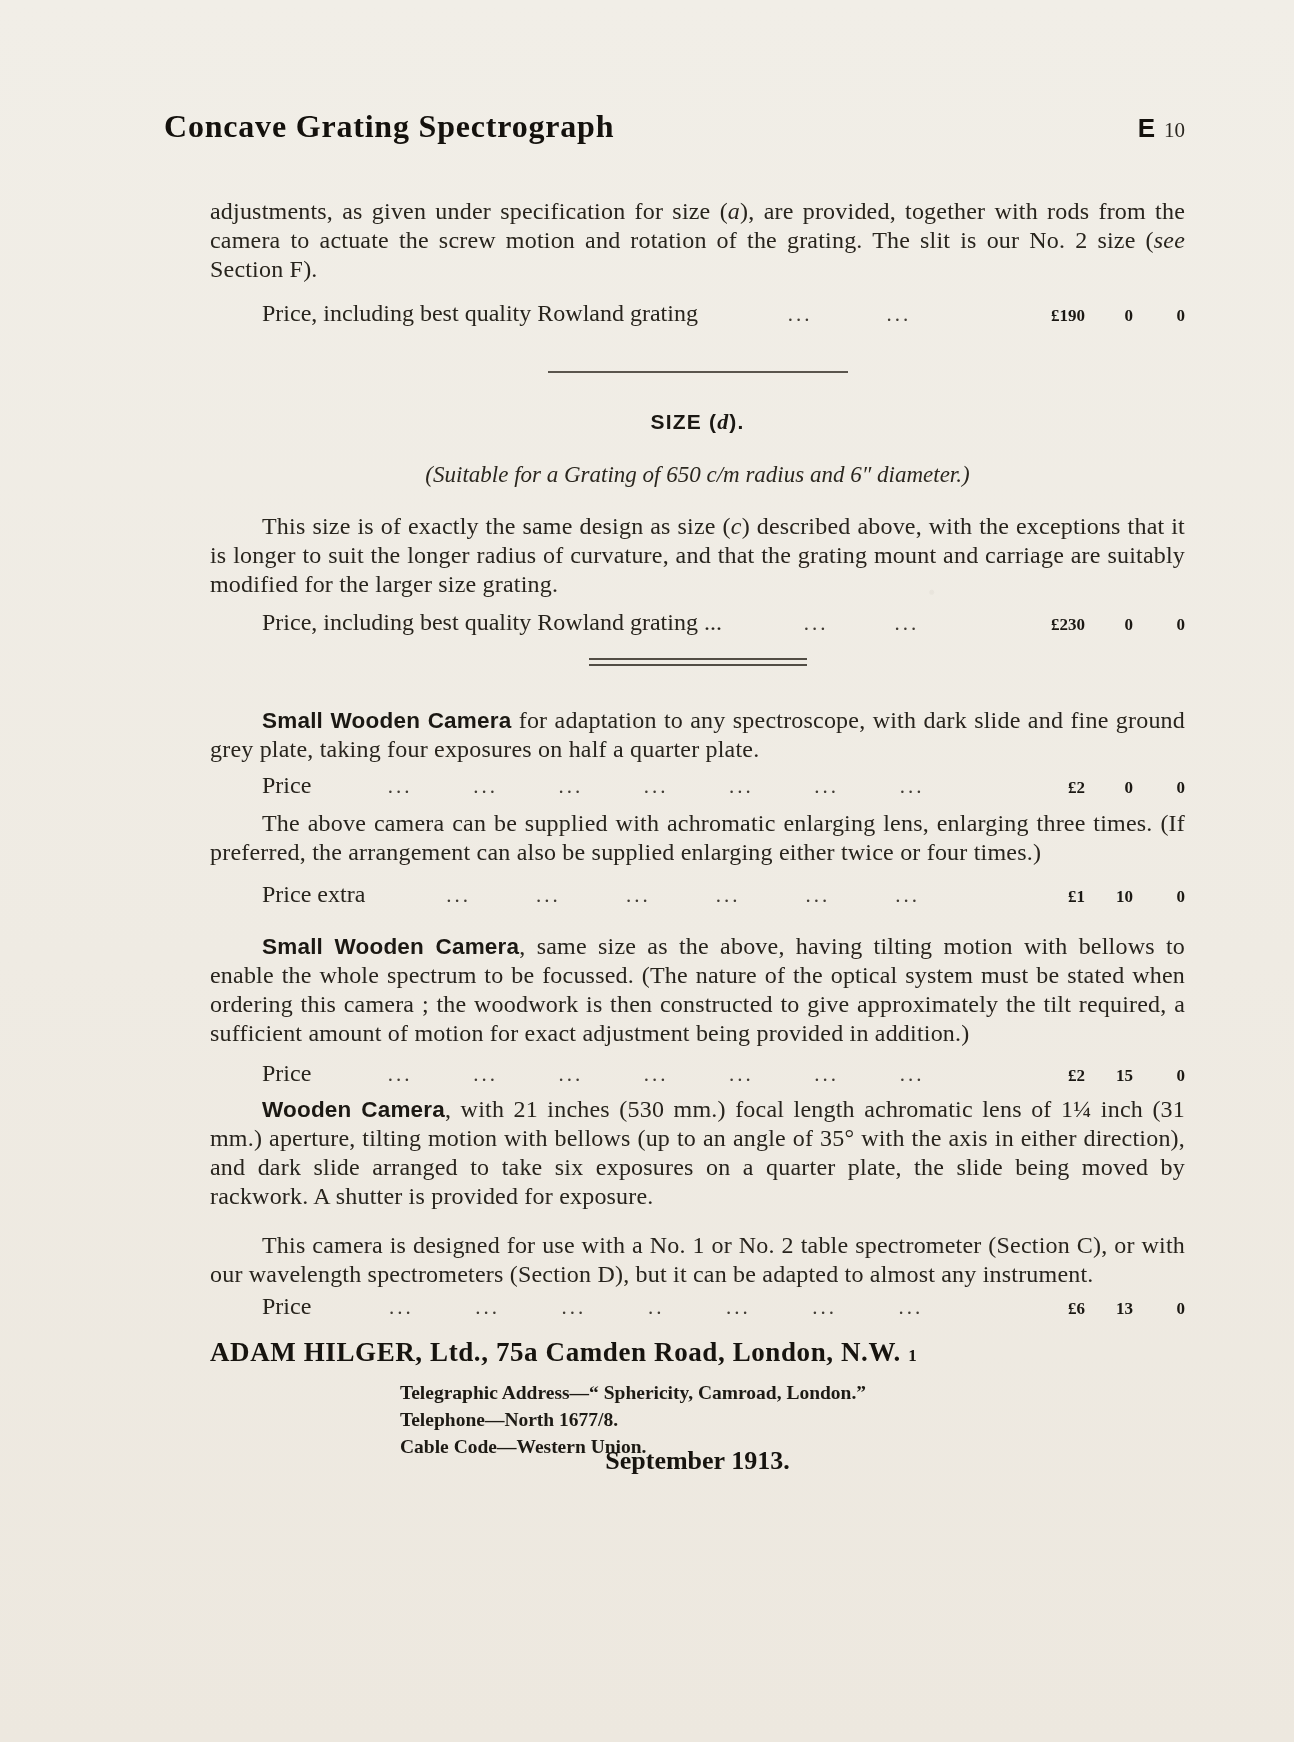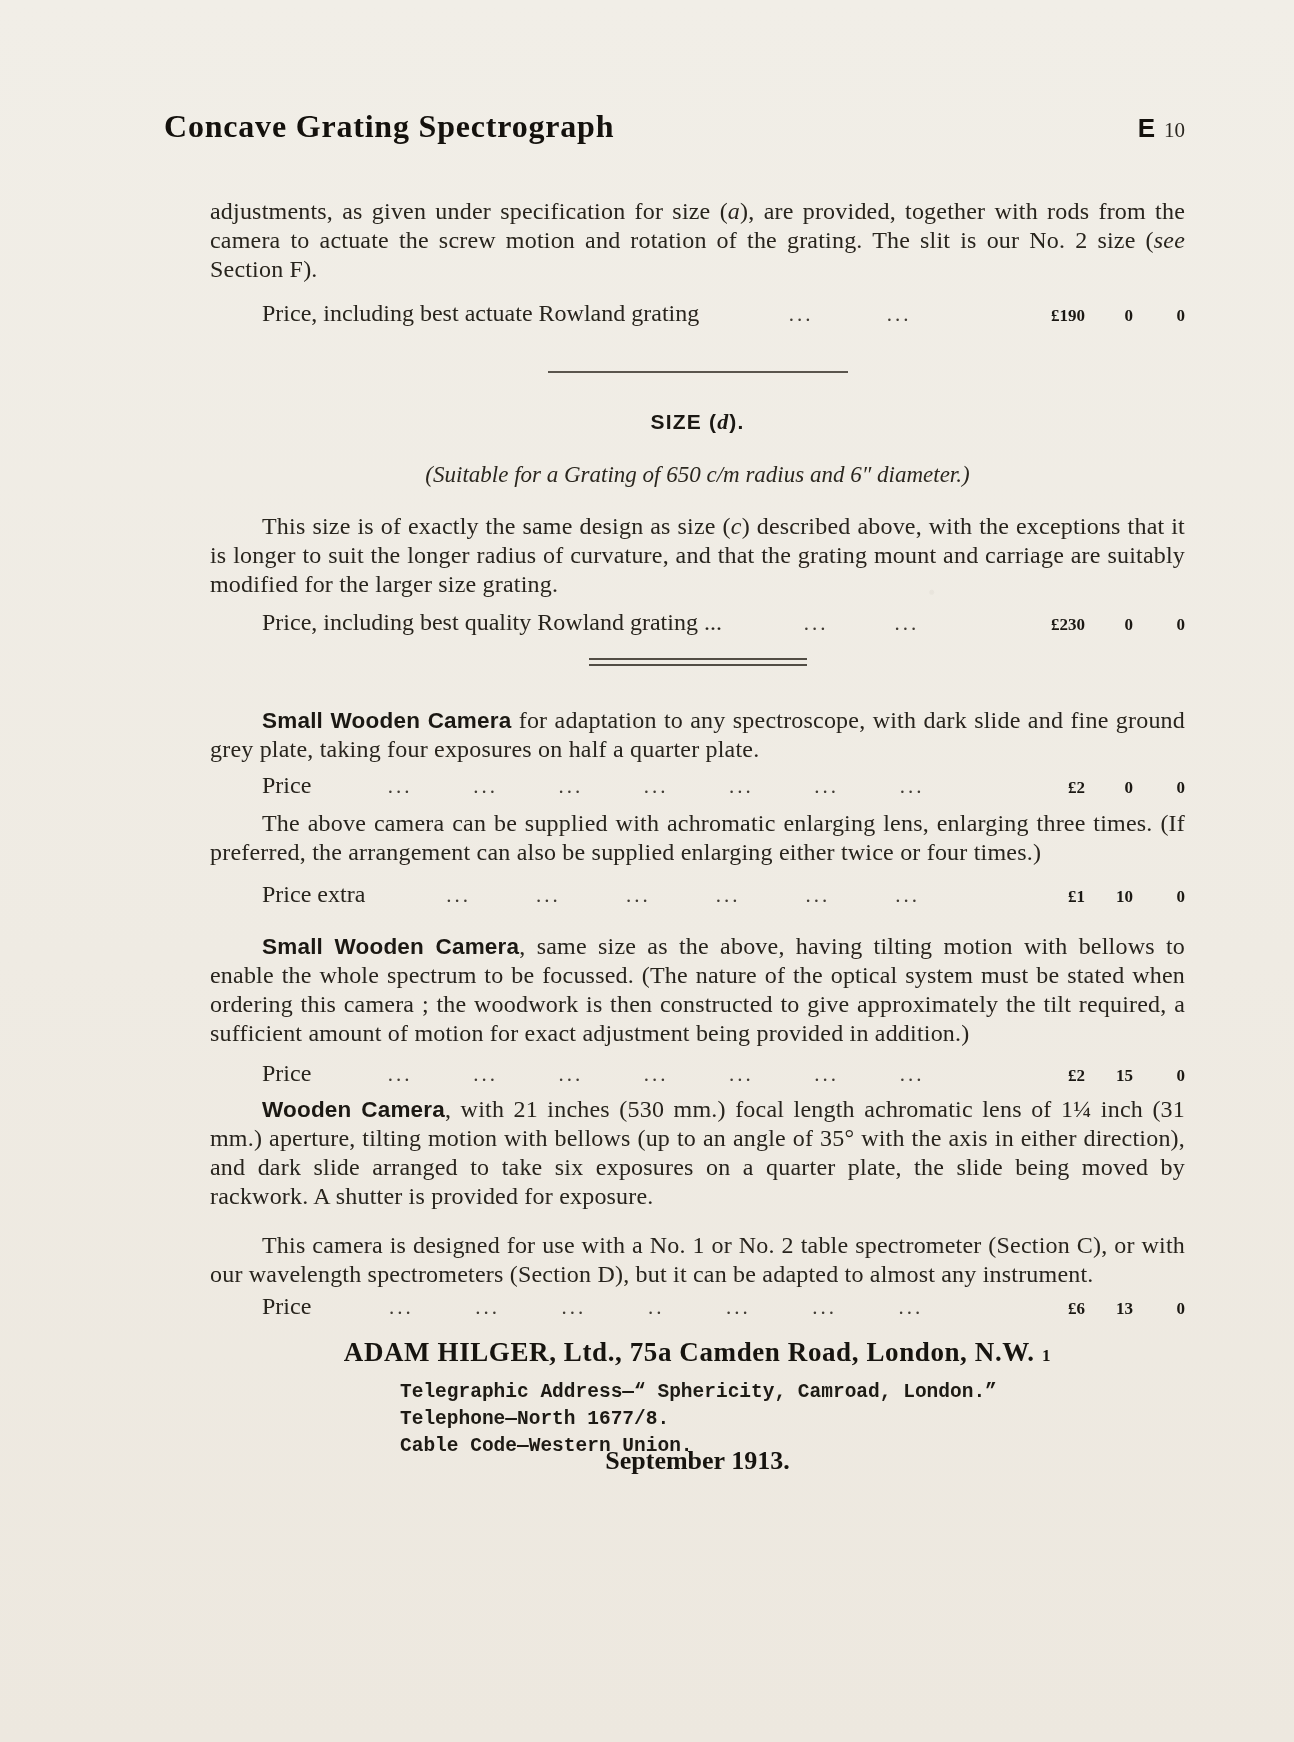--- a/index.html
+++ b/index.html
@@ -56,27 +56,27 @@
   .rule-single{width:300px;border-top:2px solid #5a554d;margin:44px auto 0;}
   .rule-double{width:218px;height:4px;border-top:2px solid #524d45;border-bottom:2px solid #524d45;margin:22px auto 0;}
   .size-head{
     margin:36px 0 0;text-align:center;
     font-family:"Liberation Sans","DejaVu Sans",sans-serif;
     font-weight:700;font-size:21px;letter-spacing:1.2px;color:#1b1813;
   }
   .size-head .dletter{font-family:"Liberation Serif",serif;font-size:22px;font-weight:700;}
   .subtitle{margin:27px 0 0;text-align:center;font-style:italic;font-size:23px;color:#2b271f;font-family:Liberation Serif, serif;}
   .company{
-    margin-top:17px;text-align:center;
+    margin-top:17px;text-align:left;
     font-weight:700;font-size:27px;letter-spacing:.6px;color:#17140f;white-space:nowrap;
   }
   .company .district{font-size:17px;}
   .contact{
     margin:11px 0 0 190px;
-    font-family:Liberation Mono, monospace;
+    font-family:Liberation Serif, serif;
     font-weight:700;font-size:19.5px;line-height:27px;color:#1d1a14;
   }
   .dateline{
     margin-top:-14px;text-align:center;
     font-weight:700;font-size:26px;color:#17140f;
   }
   
   .sp-intro{margin-top:36px;}
   .sp-price1{margin-top:16px;}
   .sp-para2{margin-top:24px;}
@@ -101,21 +101,21 @@
     <div class="pageno">
       <span class="sec">E</span><span class="num">10</span>
     </div>
   </header>
 
   <main class="col">
 
     <p class="body sp-intro"><span>adjustments, as given under specification for size (</span><i>a</i><span>), are provided, together with rods from the camera to actuate the screw motion and rotation of the grating.  The slit is our No. 2 size (</span><i>see</i><span> Section F).</span></p>
 
     <div class="price-row sp-price1">
-      <span class="plabel">Price, including best actuate Rowland grating</span>
+      <span class="plabel">Price, including best quality Rowland grating</span>
       <span class="leader">
           <span class="dots">...</span>
           <span class="dots">...</span>
         </span>
       <span class="money">
           <span class="pounds">£190</span>
           <span class="sh">0</span>
           <span class="pn">0</span>
         </span>
     </div>

